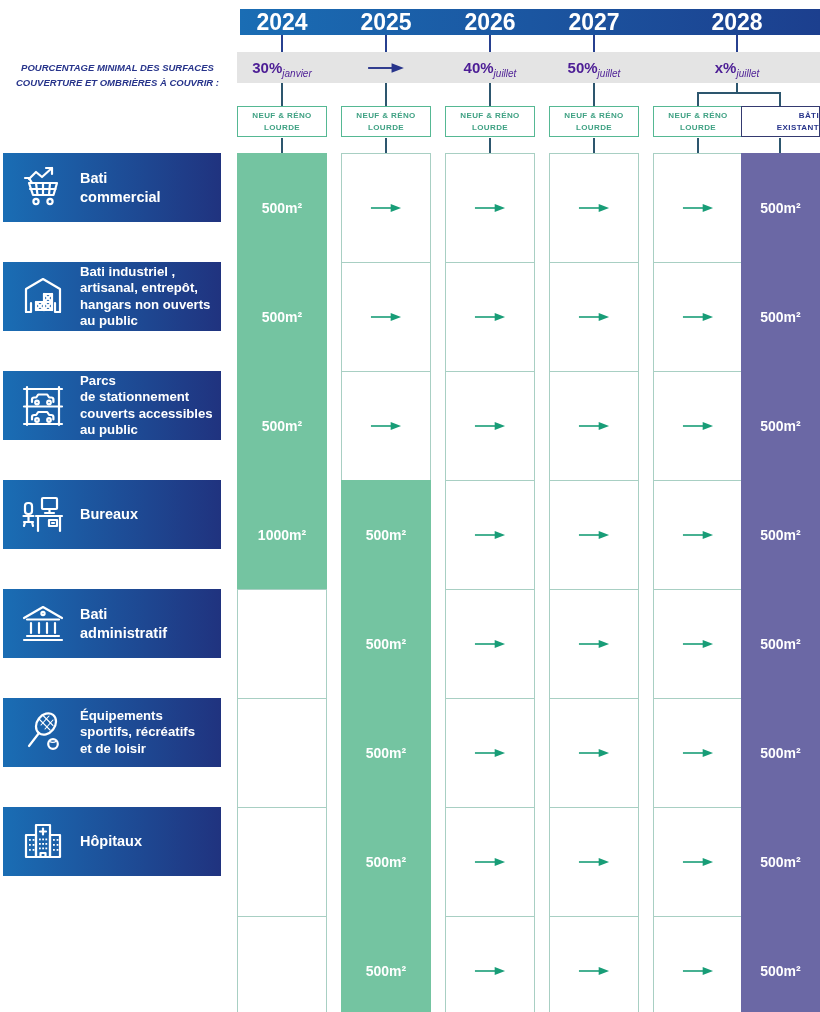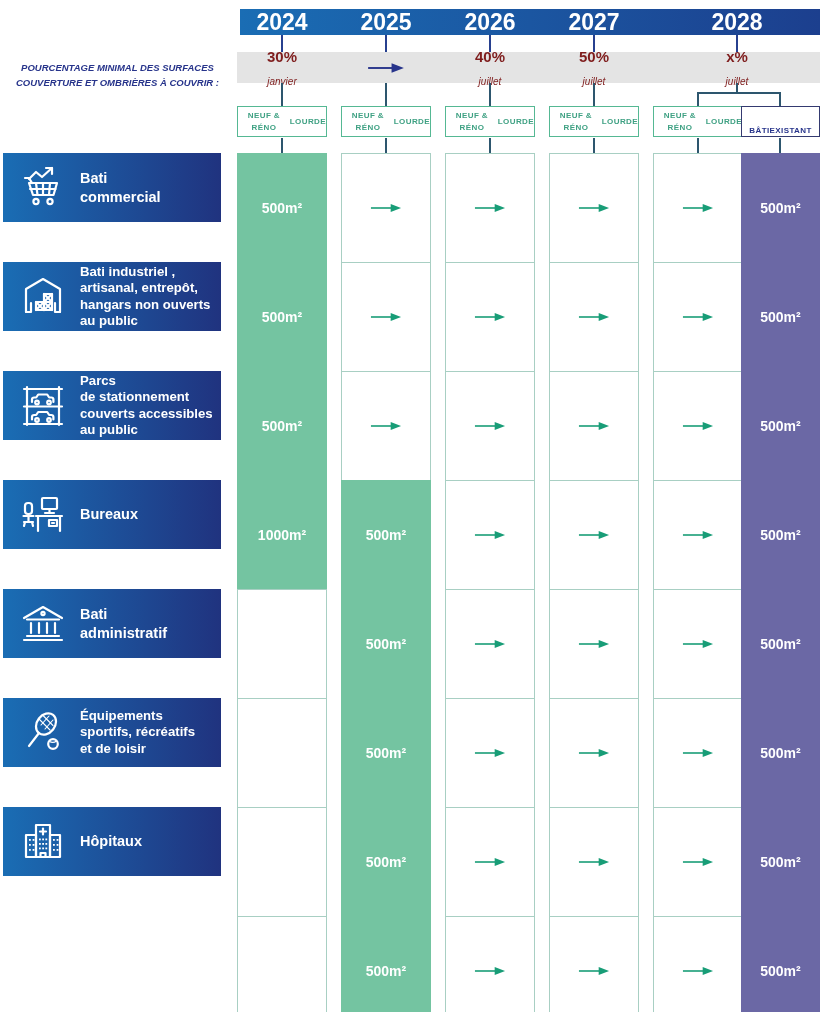--- a/index.html
+++ b/index.html
@@ -12,42 +12,42 @@
   .year-label{position:absolute;top:9px;width:90px;height:26px;line-height:26px;
               text-align:center;color:#fff;font-weight:bold;font-size:23px;}
   .y0{left:237px}.y1{left:341px}.y2{left:445px}.y3{left:549px}.y4{left:692px}
 
   .caption{position:absolute;left:0;top:61px;width:235px;text-align:center;
            color:#27348b;font-size:9.5px;font-weight:bold;font-style:italic;
            line-height:1.55;}
 
   .gray-bar{position:absolute;left:237px;top:52px;width:583px;height:31px;background:#e4e4e4;}
   .milestone{position:absolute;top:52px;width:104px;height:31px;display:flex;
-             flex-direction:column;align-items:center;justify-content:center;color:#7f1d1d;}
+             align-items:center;justify-content:center;color:#4c1d95;}
   .ms0{left:230px}.ms1{left:334px}.ms2{left:438px}.ms3{left:542px}.ms4{left:685px}
   .milestone .pct{font-size:15px;font-weight:bold;line-height:1;}
   .milestone .sub{font-size:10px;font-style:italic;margin-top:13px;line-height:1;}
   .milestone .ms-arrow{display:none;}
   .milestone[data-type="arrow"] .ms-arrow{display:block;}
 
   
   .vline{position:absolute;width:2px;background:#27408f;}
   .hline{position:absolute;height:2px;background:#2d566e;}
   .cx0{left:281px}.cx1{left:385px}.cx2{left:489px}.cx3{left:593px}.cx4{left:736px}
   .cx5{left:697px}.cx6{left:779px}
   .l-year{top:35px;height:17px;}
   .l-mid{top:83px;height:24px;background:#2d566e;}
   .l-2028a{top:83px;height:11px;background:#2d566e;}
   .l-2028h{left:697px;top:92px;width:84px;}
   .l-2028b{top:92px;height:15px;background:#2d566e;}
   .l-head{top:138px;height:16px;background:#2d566e;}
 
   
   .colhead{position:absolute;top:106px;height:31px;background:#fff;display:flex;
-           flex-direction:row;align-items:center;justify-content:center;
+           flex-direction:column;align-items:center;justify-content:center;
            font-size:8px;font-weight:bold;letter-spacing:.4px;line-height:1.4;
            border:1.5px solid #55b893;color:#3fa183;box-sizing:border-box;text-align:center;}
   .colhead[data-style="existing"]{border-color:#343a70;color:#27348b;align-items:flex-end;}
   .h0{left:237px;width:90px}.h1{left:341px;width:90px}.h2{left:445px;width:90px}
   .h3{left:549px;width:90px}.h4{left:653px;width:90px}.h5{left:741px;width:79px}
 
   
   .row{position:absolute;left:0;width:820px;height:95px;}
   .r0{top:153px}.r1{top:262px}.r2{top:371px}.r3{top:480px}
   .r4{top:589px}.r5{top:698px}.r6{top:807px}.r7{top:916px}

